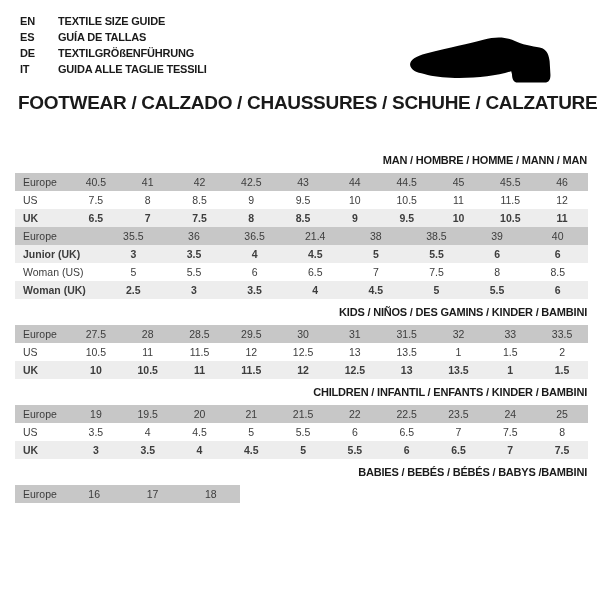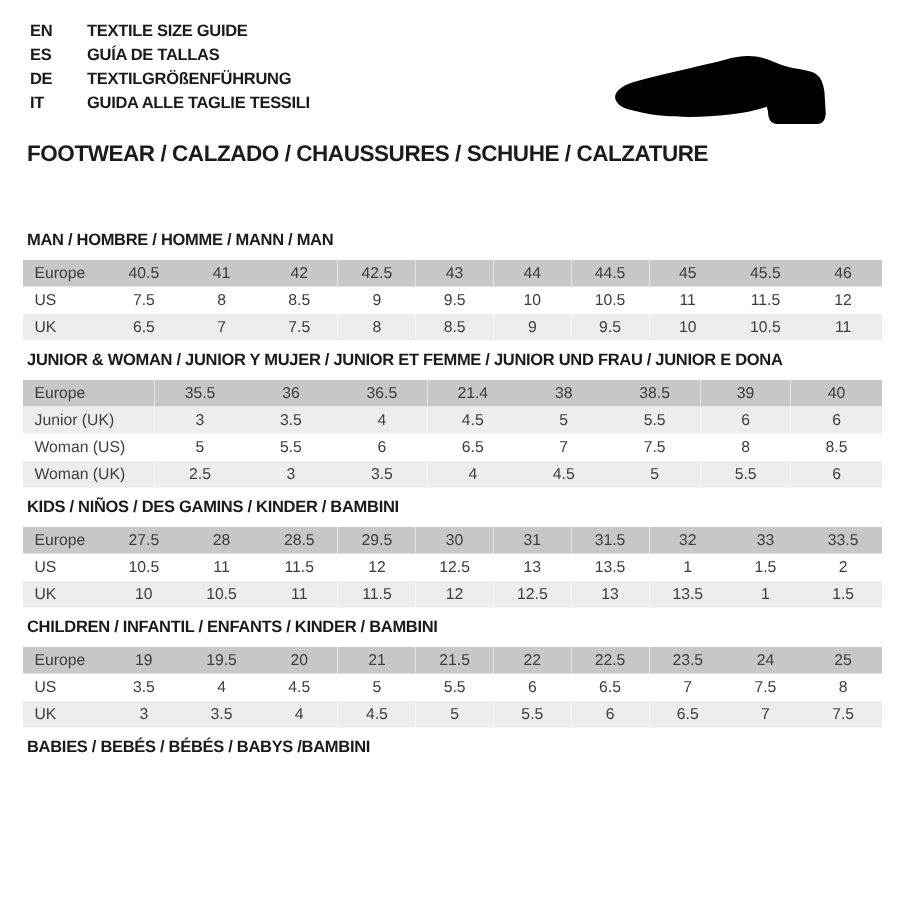--- a/index.html
+++ b/index.html
@@ -26,46 +26,46 @@
   
   .langs{padding-top:13px;}
   .lang-row{height:16px;line-height:16px;font-size:11px;font-weight:bold;color:var(--title-text);letter-spacing:-0.2px;white-space:nowrap;}
   .lang-code{display:inline-block;width:38px;margin-left:5px;}
   
   .shoe-wrap{position:absolute;left:395px;top:20px;width:180px;height:84px;}
   .shoe-wrap svg{width:100%;height:100%;display:block;}
   
   .category-title{
     margin-top:17px;margin-left:3px;
-    font-size:15px;line-height:17px;font-weight:bold;
+    font-size:19px;line-height:17px;font-weight:bold;
     color:var(--title-text);letter-spacing:-0.3px;white-space:nowrap;
   }
   
   .size-section h2{
     margin:8px 0 7px 3px;
     font-size:11px;line-height:11px;font-weight:bold;
-    color:var(--title-text);letter-spacing:-0.2px;white-space:nowrap;
+    color:var(--title-text);letter-spacing:-0.2px;white-space:nowrap;text-align:right;
   }
   .size-section.first h2{margin-top:44px;}
   table.size-tbl{
     border-collapse:collapse;table-layout:fixed;
     width:573px;
     font-size:10.5px;color:var(--table-text);
   }
   table.size-tbl td{
     height:18px;line-height:18px;padding:0;
     text-align:center;white-space:nowrap;overflow:hidden;
   }
   table.size-tbl td.lbl{text-align:left;padding-left:8px;width:55px;}
   table.size-tbl.wide-label td.lbl{width:88px;}
   table.size-tbl.narrow{width:225px;}
   table.size-tbl.narrow td.lbl{width:50px;}
   tr.hdr{background:var(--header-row-bg);}
   tr.odd{background:var(--row-bg);}
-  tr.even{background:var(--alt-row-bg);}
+  tr.even{background:var(--alt-row-bg);font-weight:bold;}
 </style>
 </head>
 <body>
 
 <div class="page">
 
   <div class="langs">
     <div class="lang-row">
       <span class="lang-code">EN</span><span>TEXTILE SIZE GUIDE</span>
     </div>
@@ -141,21 +141,20 @@
             <td>9.5</td>
             <td>10</td>
             <td>10.5</td>
             <td>11</td>
           </tr>
         </tbody>
       </table>
   </section>
 
   <section class="size-section">
-    <h2>JUNIOR &amp; WOMAN / JUNIOR Y MUJER / JUNIOR ET FEMME / JUNIOR UND FRAU / JUNIOR E DONA</h2>
     <table class="size-tbl wide-label">
         <tbody>
           <tr class="hdr">
             <td class="lbl">Europe</td>
             <td>35.5</td>
             <td>36</td>
             <td>36.5</td>
             <td>21.4</td>
             <td>38</td>
             <td>38.5</td>

